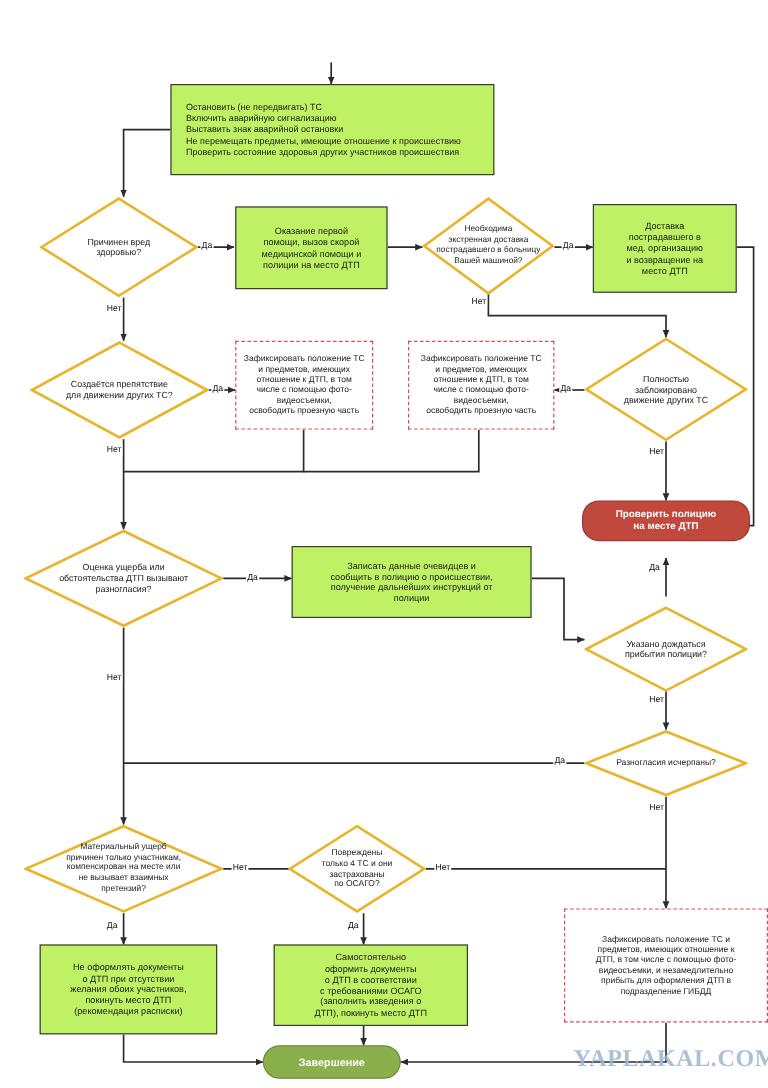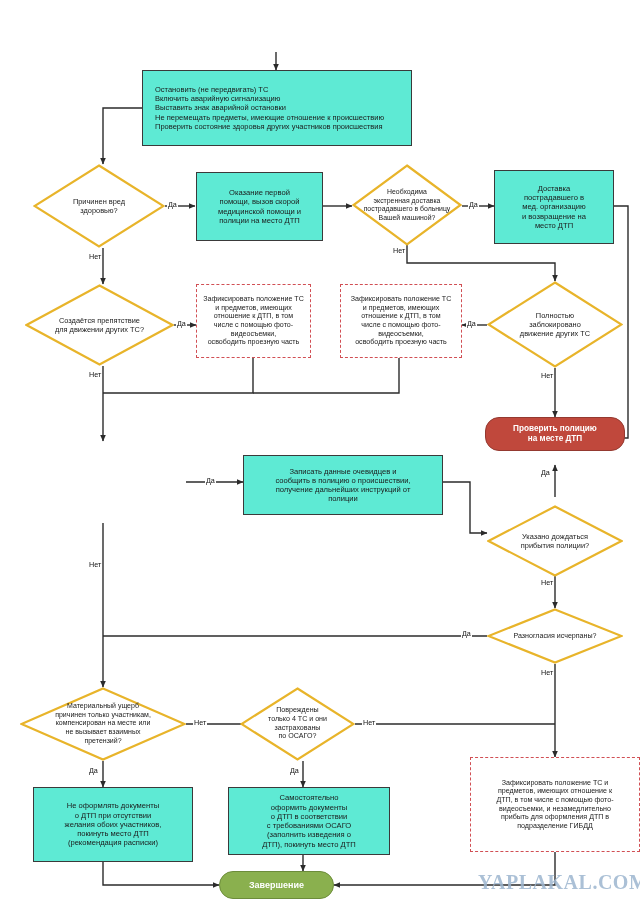--- a/index.html
+++ b/index.html
@@ -60,21 +60,21 @@
   .term-alert {
     background: #c0483c;
     border: 1px solid #943930;
     border-radius: 14px;
     color: #ffffff;
     font-size: 8.2px;
     font-weight: bold;
   }
   
   .proc {
-    background: #5eead4;
+    background: #bef264;
     border: 1.3px solid #3a3a3a;
     font-size: 7.6px;
   }
   
   .proc-dashed {
     background: #ffffff;
     border: 1.3px dashed #d14f54;
     font-size: 7.6px;
   }
   
@@ -268,20 +268,28 @@
     <div class="dlabel">Полностью
 заблокировано
 движение других ТС</div>
   </div>
 
   <div class="node term-alert" style="left:485px; top:417px; width:140px; height:34px;">
     <span class="txt">Проверить полицию
 на месте ДТП</span>
   </div>
 
+  <div class="decision" style="left:20px; top:441px; width:166px; height:82px;">
+    <svg class="dia" viewBox="0 0 166 82">
+      <polygon points="83,1.5 164.5,41 83,80.5 1.5,41" fill="#ffffff" stroke="#e8b42a" stroke-width="2.2"></polygon>
+    </svg>
+    <div class="dlabel" style="left:8%; width:84%;">Оценка ущерба или
+обстоятельства ДТП вызывают
+разногласия?</div>
+  </div>
 
   <div class="node proc" style="left:243px; top:455px; width:200px; height:60px;">
     <span class="txt">Записать данные очевидцев и
 сообщить в полицию о происшествии,
 получение дальнейших инструкций от
 полиции</span>
   </div>
 
   <div class="decision" style="left:487px; top:505px; width:136px; height:72px;">
     <svg class="dia" viewBox="0 0 136 72">
@@ -312,21 +320,21 @@
   <div class="decision" style="left:240px; top:687px; width:115px; height:74px;">
     <svg class="dia" viewBox="0 0 115 74">
       <polygon points="57.5,1.5 113.5,37 57.5,72.5 1.5,37" fill="#ffffff" stroke="#e8b42a" stroke-width="2.2"></polygon>
     </svg>
     <div class="dlabel" style="left:8%; width:84%; font-size:7.1px;">Повреждены
 только 4 ТС и они
 застрахованы
 по ОСАГО?</div>
   </div>
 
-  <div class="node proc" style="left:33px; top:787px; width:160px; height:75px;">
+  <div class="node proc" style="left:33px; top:787px; width:148px; height:75px;">
     <span class="txt">Не оформлять документы
 о ДТП при отсутствии
 желания обоих участников,
 покинуть место ДТП
 (рекомендация расписки)</span>
   </div>
 
   <div class="node proc" style="left:228px; top:787px; width:162px; height:68px;">
     <span class="txt">Самостоятельно
 оформить документы

